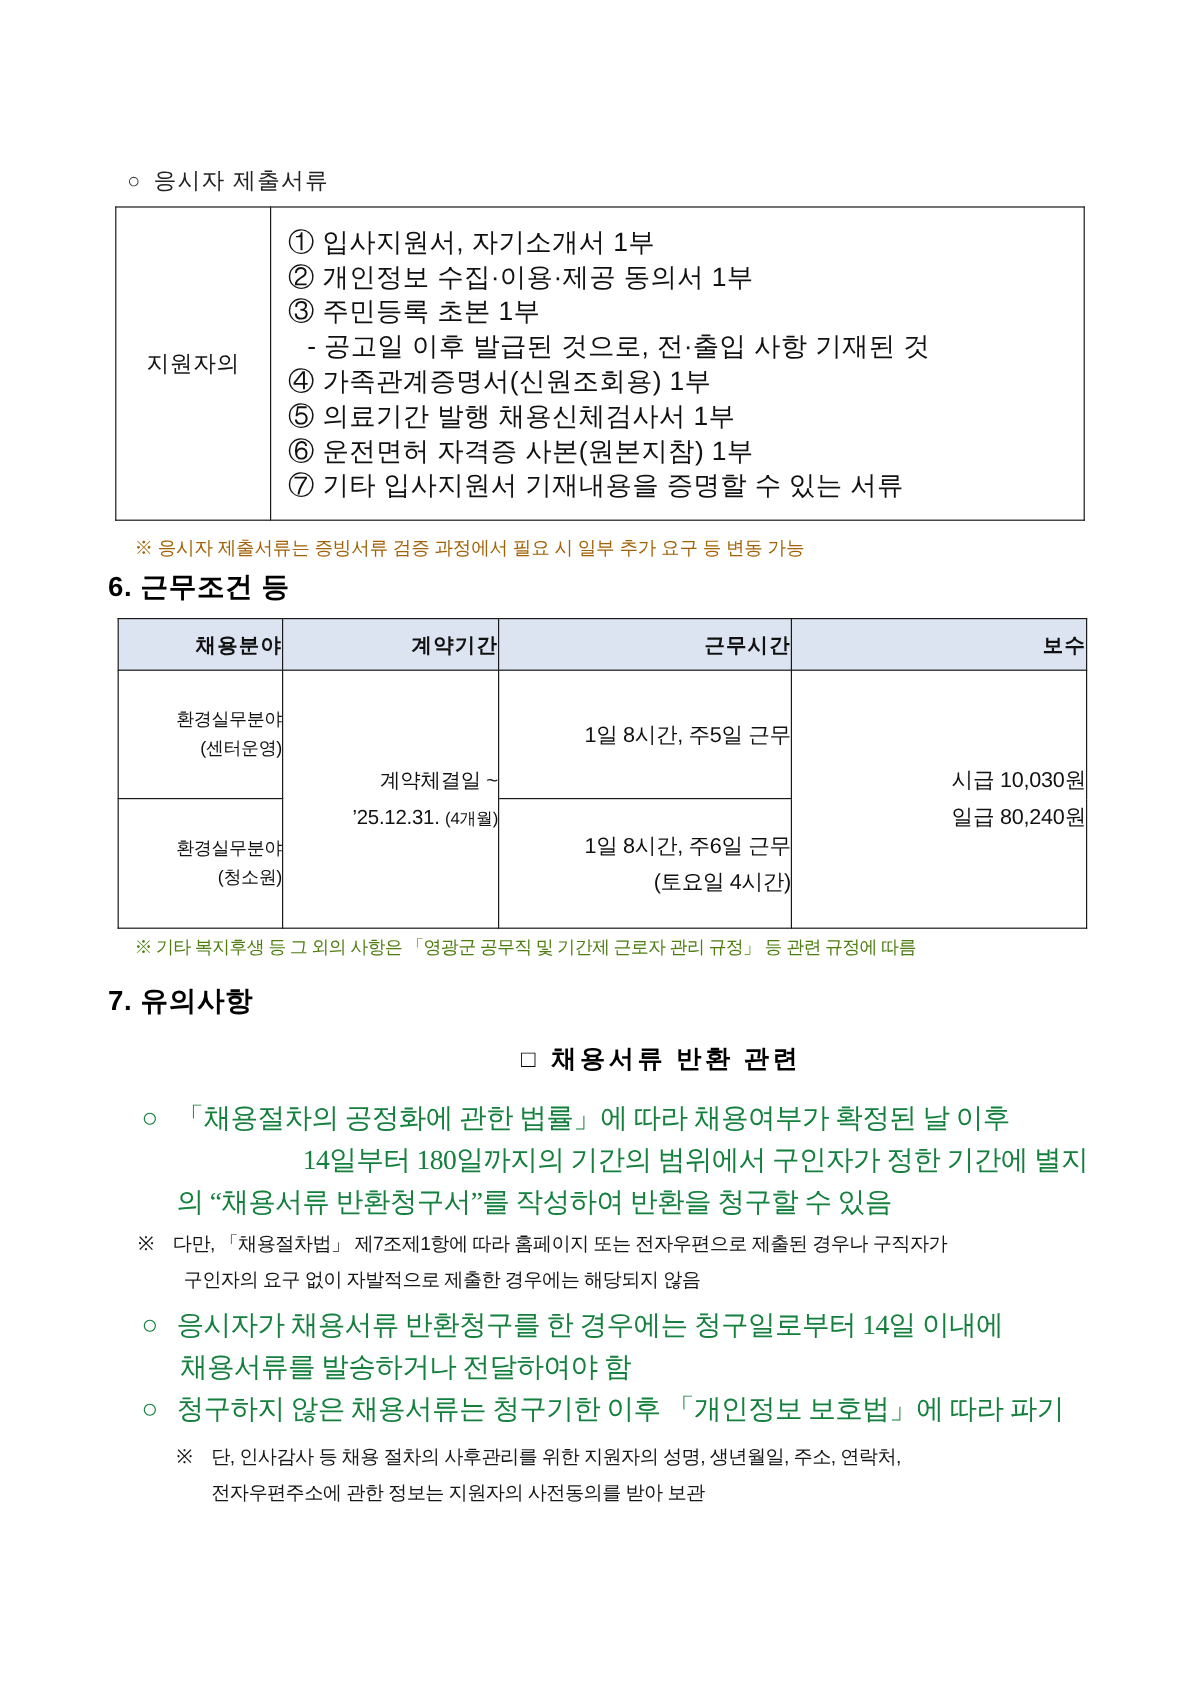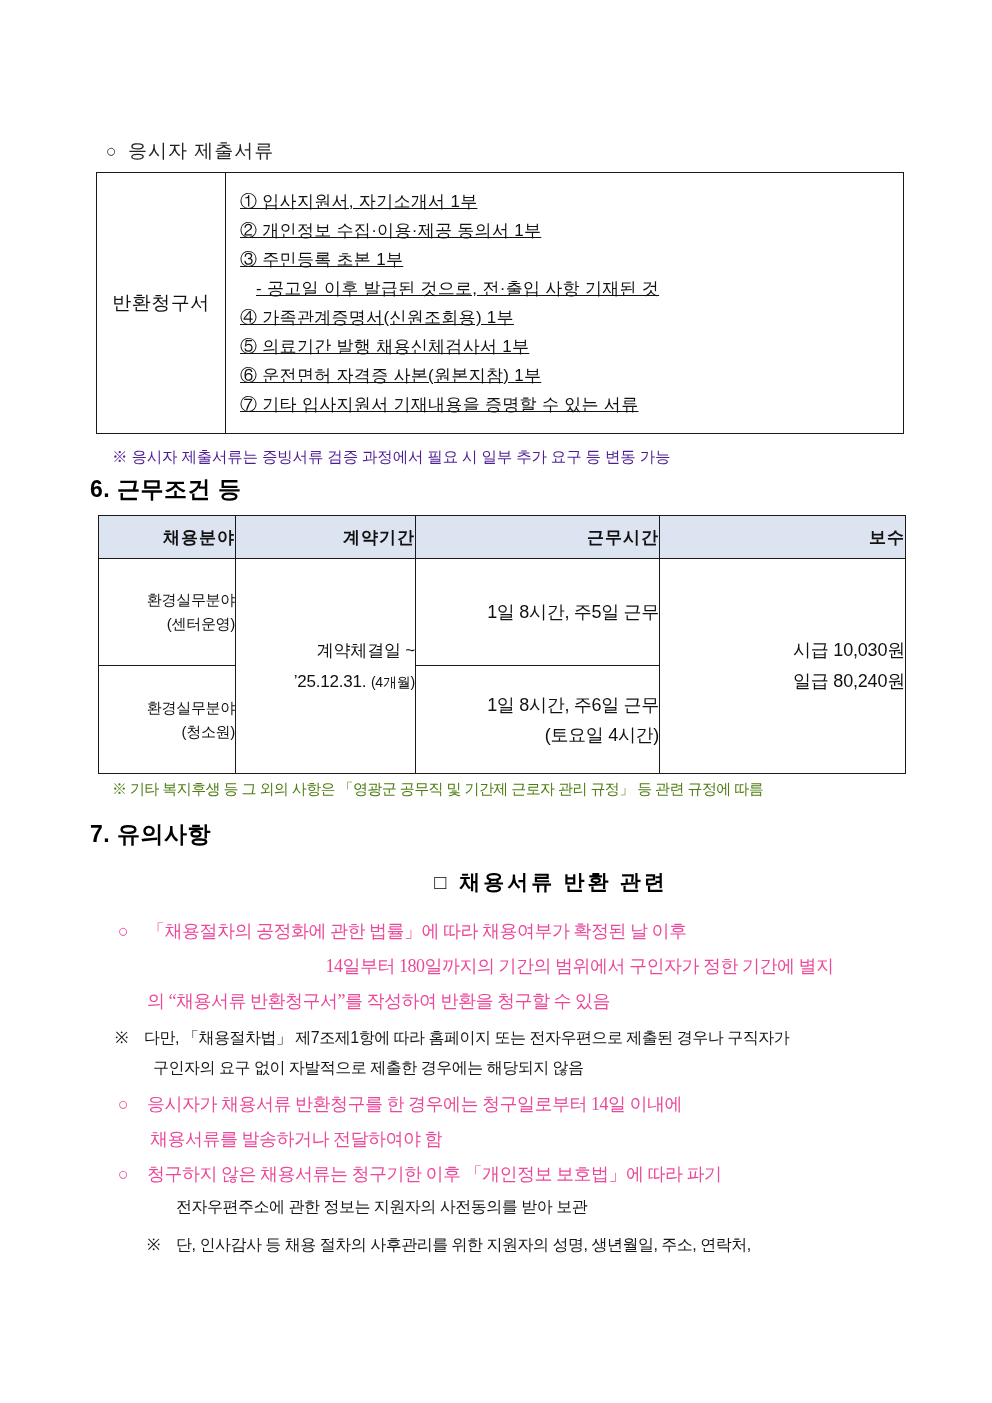--- a/index.html
+++ b/index.html
@@ -11,25 +11,25 @@
 
   
   .sub-title{margin:138px 4px 0 106px;font-size:19px;letter-spacing:1px;color:#222;}
   .sub-title .ring{font-size:18px;margin-right:10px;color:#333;}
 
   
   .t1{border-collapse:collapse;margin:8px 0 0 96px;width:808px;}
   .t1 td{border:1.6px solid #1a1a1a;vertical-align:middle;}
   .t1-head{width:126px;text-align:center;font-size:19px;letter-spacing:0.5px;}
   .t1-body{padding:14px 8px 14px 14px;}
-  .doc-item{font-size:17px;line-height:29px;letter-spacing:0.3px;white-space:nowrap;text-decoration:underline;}
+  .doc-item{font-size:22px;line-height:29px;letter-spacing:0.3px;white-space:nowrap;}
   .doc-item.sub{padding-left:16px;}
 
   
-  .note1{margin:13px 0 0 112px;font-size:15.5px;letter-spacing:-0.2px;color:#4c1d95;}
+  .note1{margin:13px 0 0 112px;font-size:15.5px;letter-spacing:-0.2px;color:#a16207;}
   .note2{margin:6px 0 0 112px;font-size:15px;letter-spacing:-0.6px;color:#4d7c0f;white-space:nowrap;}
 
   
   .sec-h{font-size:23px;font-weight:bold;letter-spacing:0.5px;color:#000;}
   .h6{margin:6px 0 0 90px;}
   .h7{margin:20px 0 0 90px;}
 
   
   .t2{border-collapse:collapse;table-layout:fixed;margin:10px 0 0 98px;width:807px;}
   .t2 th,.t2 td{border:1.6px solid #1a1a1a;text-align:right;vertical-align:middle;padding:0;}
@@ -39,21 +39,21 @@
   .t2-field{font-size:15px;line-height:24px;letter-spacing:-0.3px;}
   .t2-contract{font-size:17px;line-height:31px;letter-spacing:-0.2px;}
   .t2-contract .paren{font-size:14px;}
   .t2-hours{font-size:18px;line-height:30px;letter-spacing:-0.3px;}
   .t2-pay{font-size:18px;line-height:31px;letter-spacing:-0.2px;}
 
   
   .sub-h7{margin:18px 0 0 110px;font-size:21px;font-weight:bold;letter-spacing:3px;color:#000;text-align:center;}
   .sub-h7 .sq{font-weight:normal;margin-right:10px;font-size:20px;}
   .s7{margin-top:18px;}
-  .s7-line{font-size:18px;line-height:35px;letter-spacing:-0.5px;color:#ec4899;white-space:nowrap;}
+  .s7-line{font-size:23px;line-height:35px;letter-spacing:-0.5px;color:#15803d;white-space:nowrap;}
   .s7-note{font-size:16px;line-height:30px;letter-spacing:-0.5px;color:#161616;white-space:nowrap;}
   .mk{display:inline-block;width:29px;}
   .ml118{margin-left:118px;}
   .ml167{margin-left:167px;text-align:center;}
   .ml147{margin-left:147px;}
   .ml115{margin-left:115px;}
   .ml153{margin-left:153px;}
   .ml150{margin-left:150px;}
   .ml173{margin-left:176px;}
   .gap8{margin-top:8px;}
@@ -62,21 +62,21 @@
 </head>
 <body>
 
 <div class="sub-title">
   <span class="ring">○</span><span>응시자 제출서류</span>
 </div>
 
 <table class="t1">
   <tbody>
   <tr>
-    <td class="t1-head">반환청구서</td>
+    <td class="t1-head">지원자의</td>
     <td class="t1-body">
       <div class="doc-item">① 입사지원서, 자기소개서 1부</div>
       <div class="doc-item">② 개인정보 수집·이용·제공 동의서 1부</div>
       <div class="doc-item">③ 주민등록 초본 1부</div>
       <div class="doc-item sub">- 공고일 이후 발급된 것으로, 전·출입 사항 기재된 것</div>
       <div class="doc-item">④ 가족관계증명서(신원조회용) 1부</div>
       <div class="doc-item">⑤ 의료기간 발행 채용신체검사서 1부</div>
       <div class="doc-item">⑥ 운전면허 자격증 사본(원본지참) 1부</div>
       <div class="doc-item">⑦ 기타 입사지원서 기재내용을 증명할 수 있는 서류</div>
     </td>
@@ -160,17 +160,17 @@
 
   <div class="s7-line serif ml118 gap4">
     <span class="mk">○</span><span>응시자가 채용서류 반환청구를 한 경우에는 청구일로부터 14일 이내에</span>
   </div>
   <div class="s7-line serif ml150">채용서류를 발송하거나 전달하여야 함</div>
 
   <div class="s7-line serif ml118">
     <span class="mk">○</span><span>청구하지 않은 채용서류는 청구기한 이후 「개인정보 보호법」에 따라 파기</span>
   </div>
 
-  <div class="s7-note ml173">전자우편주소에 관한 정보는 지원자의 사전동의를 받아 보관</div>
   <div class="s7-note ml147 gap8">
     <span class="mk">※</span><span>단, 인사감사 등 채용 절차의 사후관리를 위한 지원자의 성명, 생년월일, 주소, 연락처,</span>
   </div>
+  <div class="s7-note ml173">전자우편주소에 관한 정보는 지원자의 사전동의를 받아 보관</div>
 </div>
 
 </body></html>

